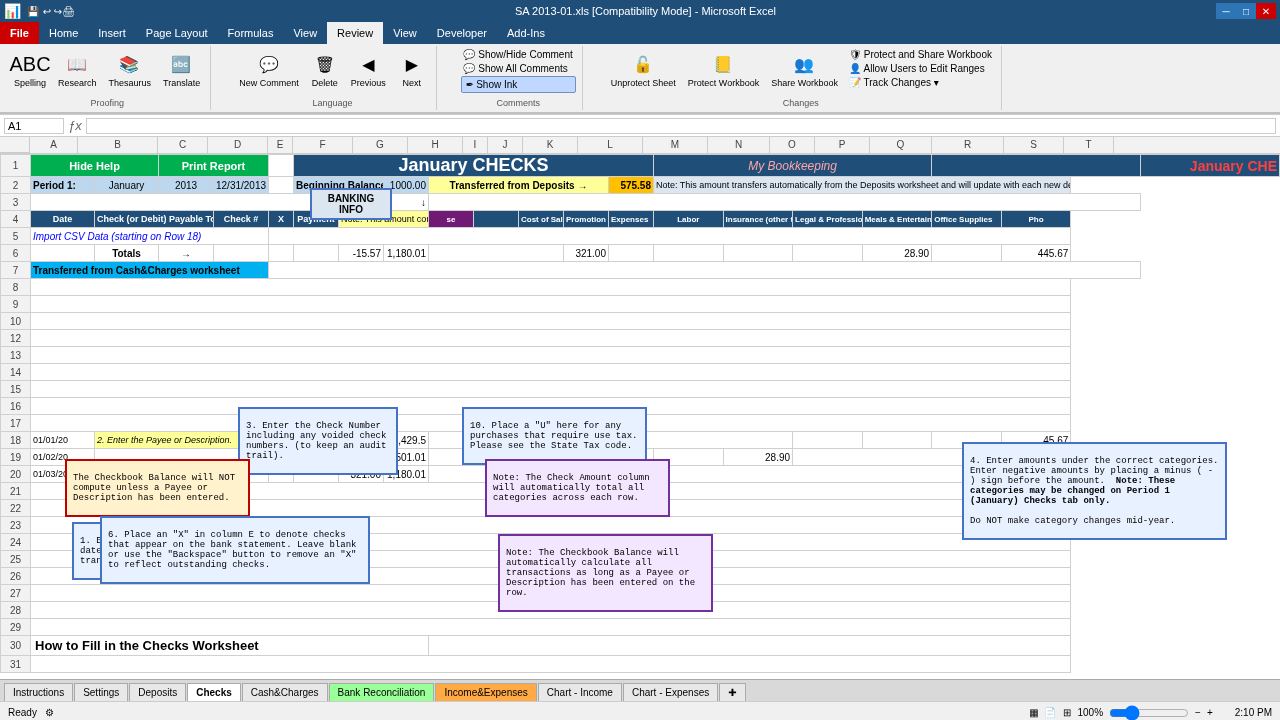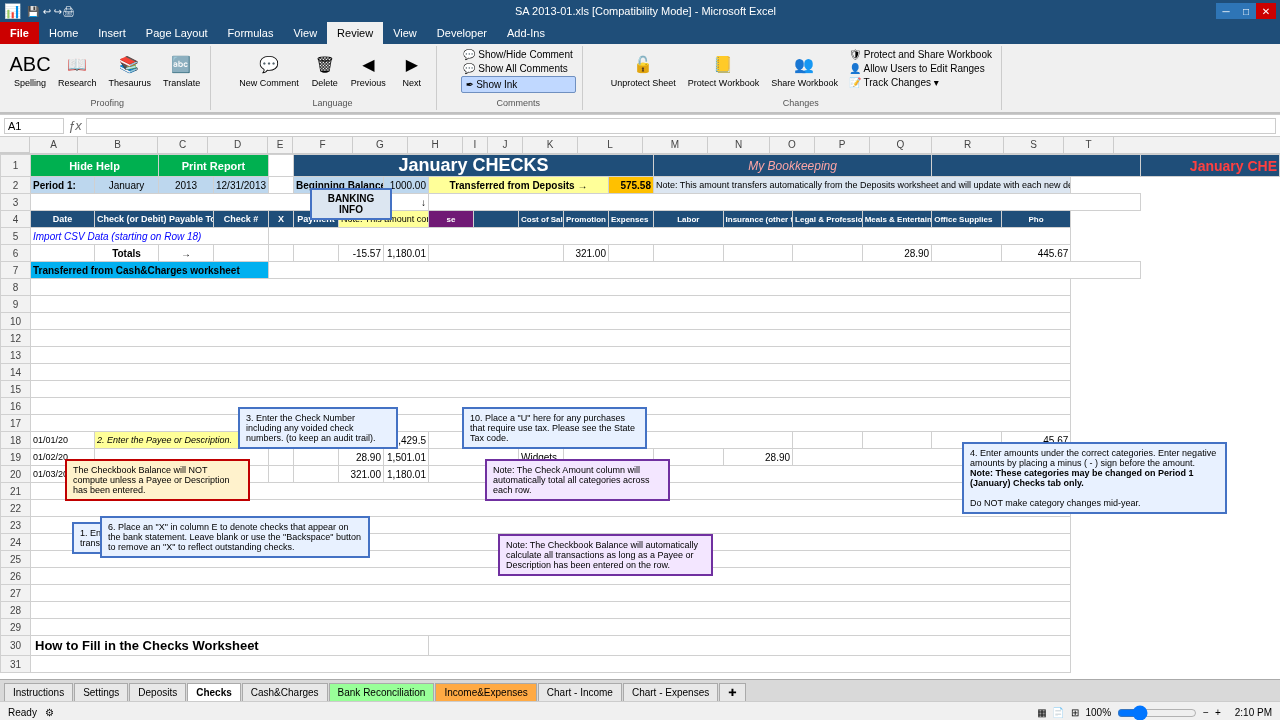--- a/index.html
+++ b/index.html
@@ -42,24 +42,25 @@
     .col-header { border-right: 1px solid #ccc; text-align: center; font-size: 10px; color: #444; padding: 2px 0; flex-shrink: 0; }
     #sheet-table { border-collapse: collapse; width: 100%; }
     #sheet-table td, #sheet-table th { border: 1px solid #d0d0d0; font-size: 10px; padding: 0 2px; height: 17px; white-space: nowrap; overflow: hidden; }
     .row-num { background: #f2f2f2; text-align: center; font-size: 10px; color: #444; width: 30px; border-right: 1px solid #ccc; }
 
     
     .callout {
       position: absolute;
       border: 2px solid #4472c4;
       background: #e8f1ff;
-      padding: 4px 6px;
+      padding: 12px 6px;
       font-size: 10px;
       z-index: 10;
       pointer-events: none;
+      font-family: Liberation Mono, monospace;
     }
     .callout-purple {
       border: 2px solid #7030a0;
       background: #f3e6ff;
     }
     .callout-orange {
       border: 2px solid #c00000;
       background: #fff2cc;
     }
 
@@ -513,16 +514,16 @@
       <span style="font-size:10px;">⚙</span>
     </div>
     <div style="display:flex;align-items:center;gap:6px;">
       <span title="Normal">▦</span>
       <span title="Page Layout">📄</span>
       <span title="Page Break Preview">⊞</span>
       <span>100%</span>
       <input type="range" min="10" max="400" value="100" style="width: 80px;">
       <span>−</span>
       <span>+</span>
-      <span style="margin-left:8px;">2:10 PM</span>
+      <span style="margin-left:16px;">2:10 PM</span>
     </div>
   </div>
 </div>
 
 </body></html>

